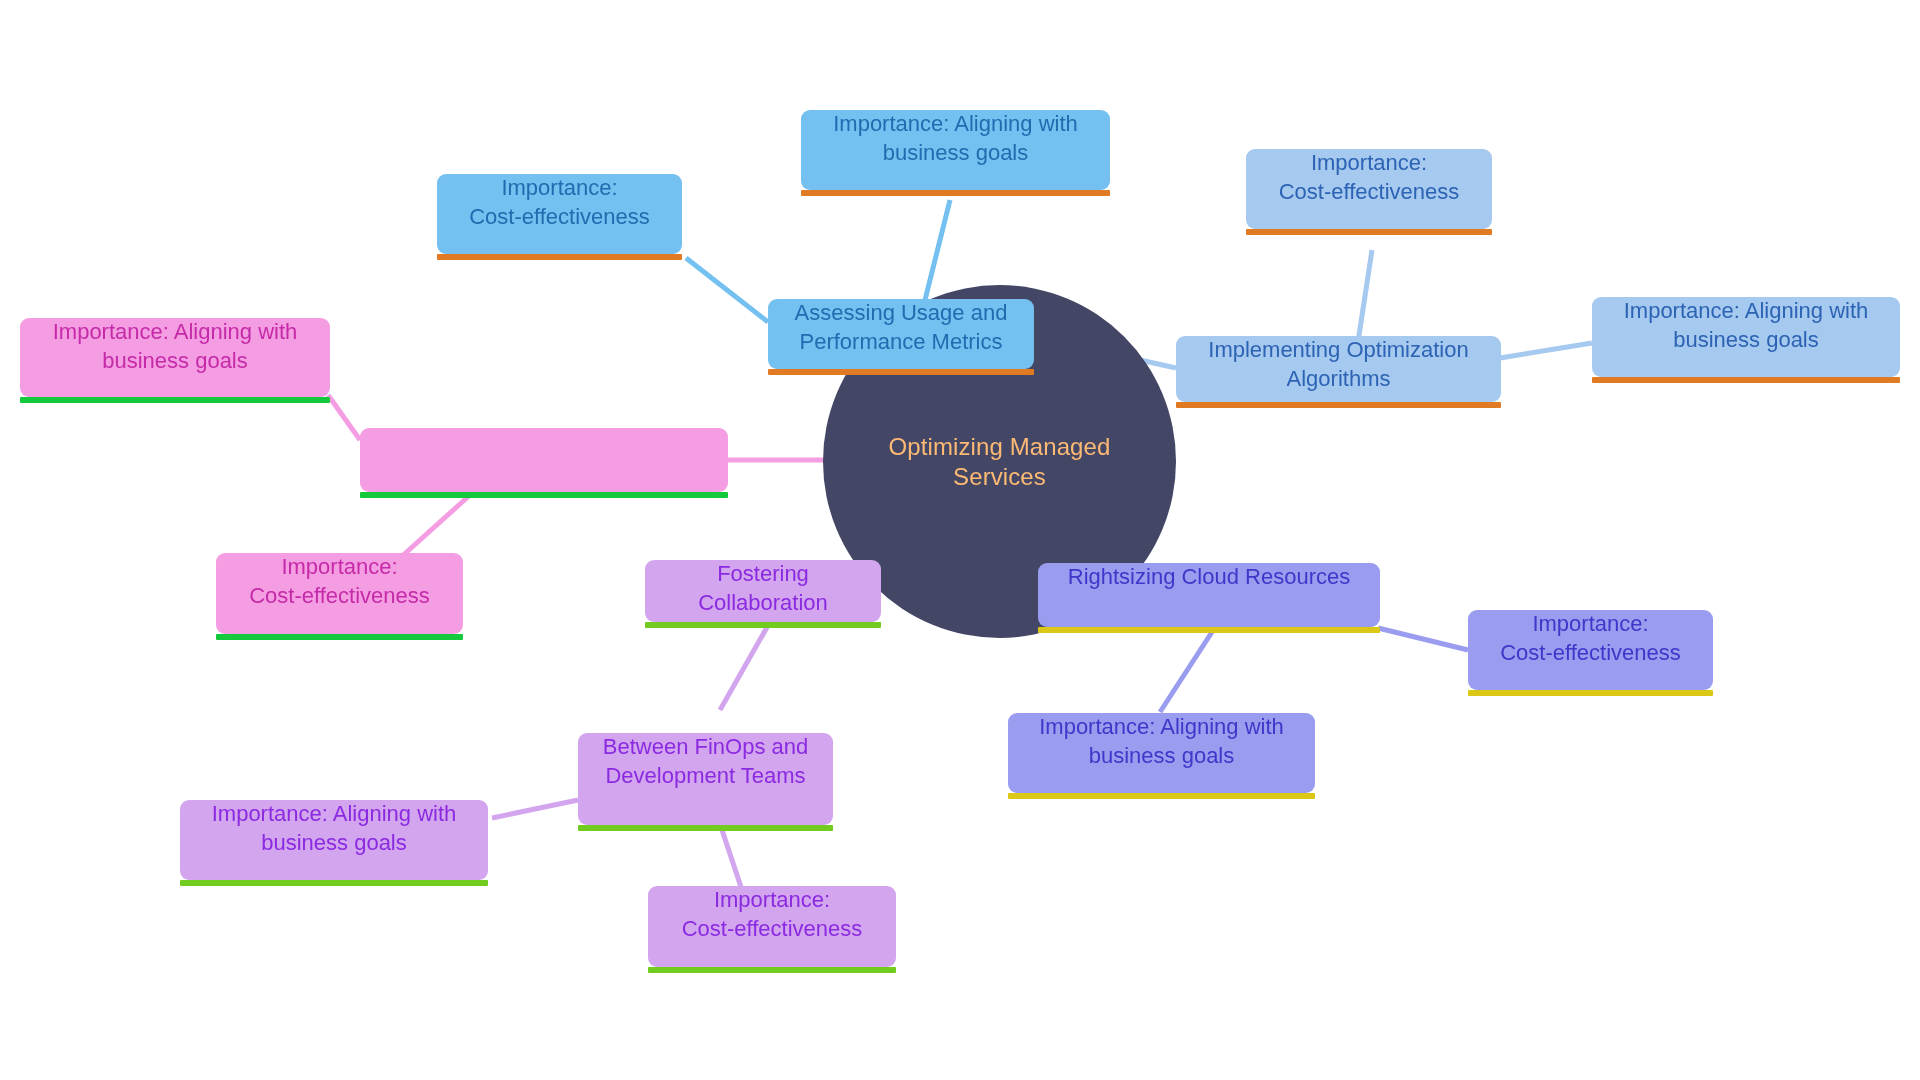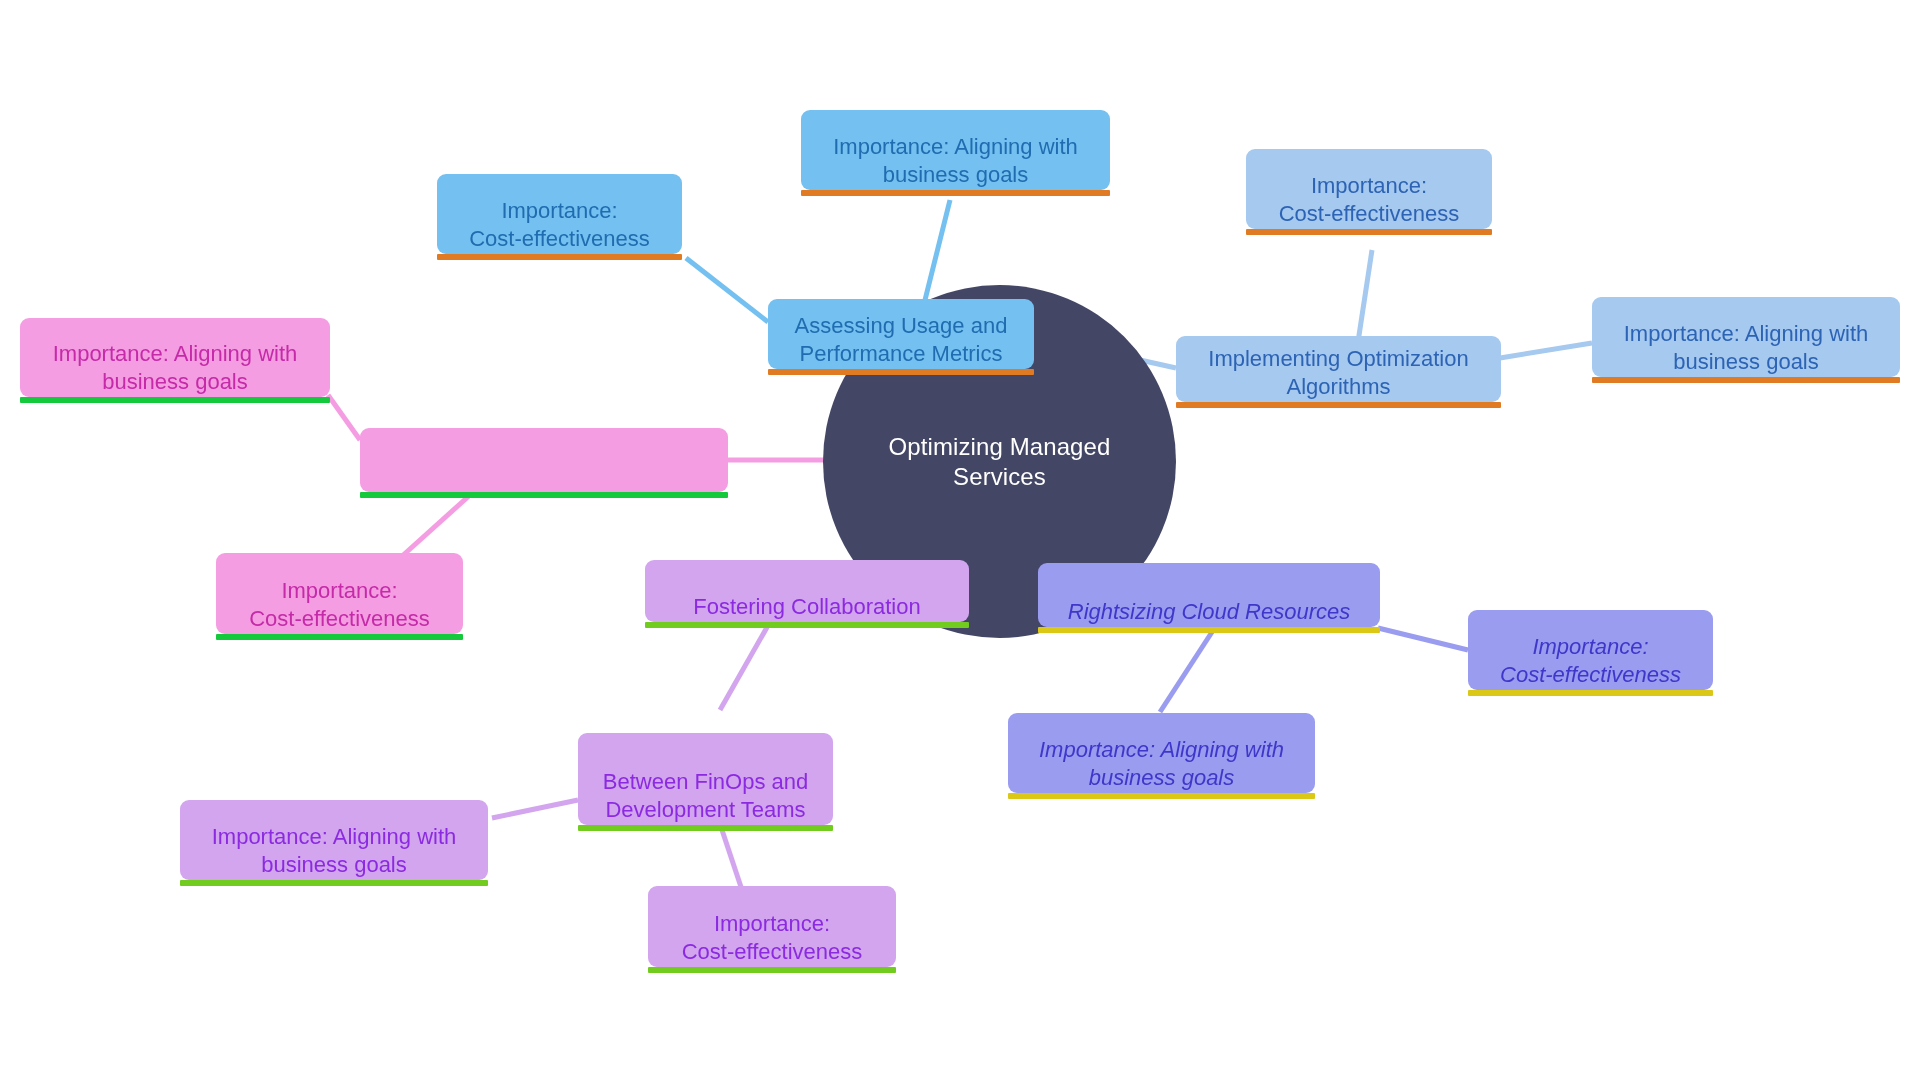--- a/index.html
+++ b/index.html
@@ -37,31 +37,31 @@
     align-items: center;
     justify-content: center;
     text-align: center;
     color: #ffffff;
     box-sizing: border-box;
   }
   .root-label {
     font-size: 24px;
     line-height: 1.25;
     letter-spacing: 0.1px;
-    color: #ffffff;
+    color: #fdba74;
     padding: 0 18px;
   }
 
   
   .node {
     position: absolute;
     box-sizing: border-box;
     border-radius: 9px;
     display: flex;
-    align-items: flex-end;
+    align-items: flex-start;
     justify-content: center;
     text-align: center;
   }
   .node .node-label {
     display: block;
     width: 100%;
     padding: 0 12px;
     box-sizing: border-box;
     font-size: 22px;
     line-height: 1.3;
@@ -79,21 +79,21 @@
   
   .fill-blue        { background: #74c0f0; }
   .text-blue        { color: #1f6cb0; }
   .fill-lightblue   { background: #a5c9ef; }
   .text-lightblue   { color: #2d63b4; }
   .fill-pink        { background: #f59de2; }
   .text-pink        { color: #c52aa8; }
   .fill-purple      { background: #d2a5ee; }
   .text-purple      { color: #8b2ae0; }
   .fill-peri        { background: #9a9cf0; }
-  .text-peri        { color: #3f37c9; font-style: italic; }
+  .text-peri        { color: #3f37c9; }
 
   .u-orange  { background: #e07b24; }
   .u-green   { background: #15c93c; }
   .u-lime    { background: #72cc20; }
   .u-yellow  { background: #dbc716; }
 </style>
 </head>
 <body>
 
 <div id="canvas">
@@ -176,21 +176,21 @@
 business goals</span>
     <span class="underline u-green"></span>
   </div>
 
   <div class="node fill-pink" style="left:216px; top:553px; width:247px; height:81px;">
     <span class="node-label text-pink">Importance:
 Cost-effectiveness</span>
     <span class="underline u-green"></span>
   </div>
 
-  <div class="node fill-purple" style="left:645px; top:560px; width:324px; height:62px;">
+  <div class="node fill-purple" style="left:645px; top:560px; width:236px; height:62px;">
     <span class="node-label text-purple">Fostering Collaboration</span>
     <span class="underline u-lime"></span>
   </div>
 
   <div class="node fill-purple" style="left:578px; top:705px; width:255px; height:92px;margin-top:28px;">
     <span class="node-label text-purple">Between FinOps and
 Development Teams</span>
     <span class="underline u-lime"></span>
   </div>
 

